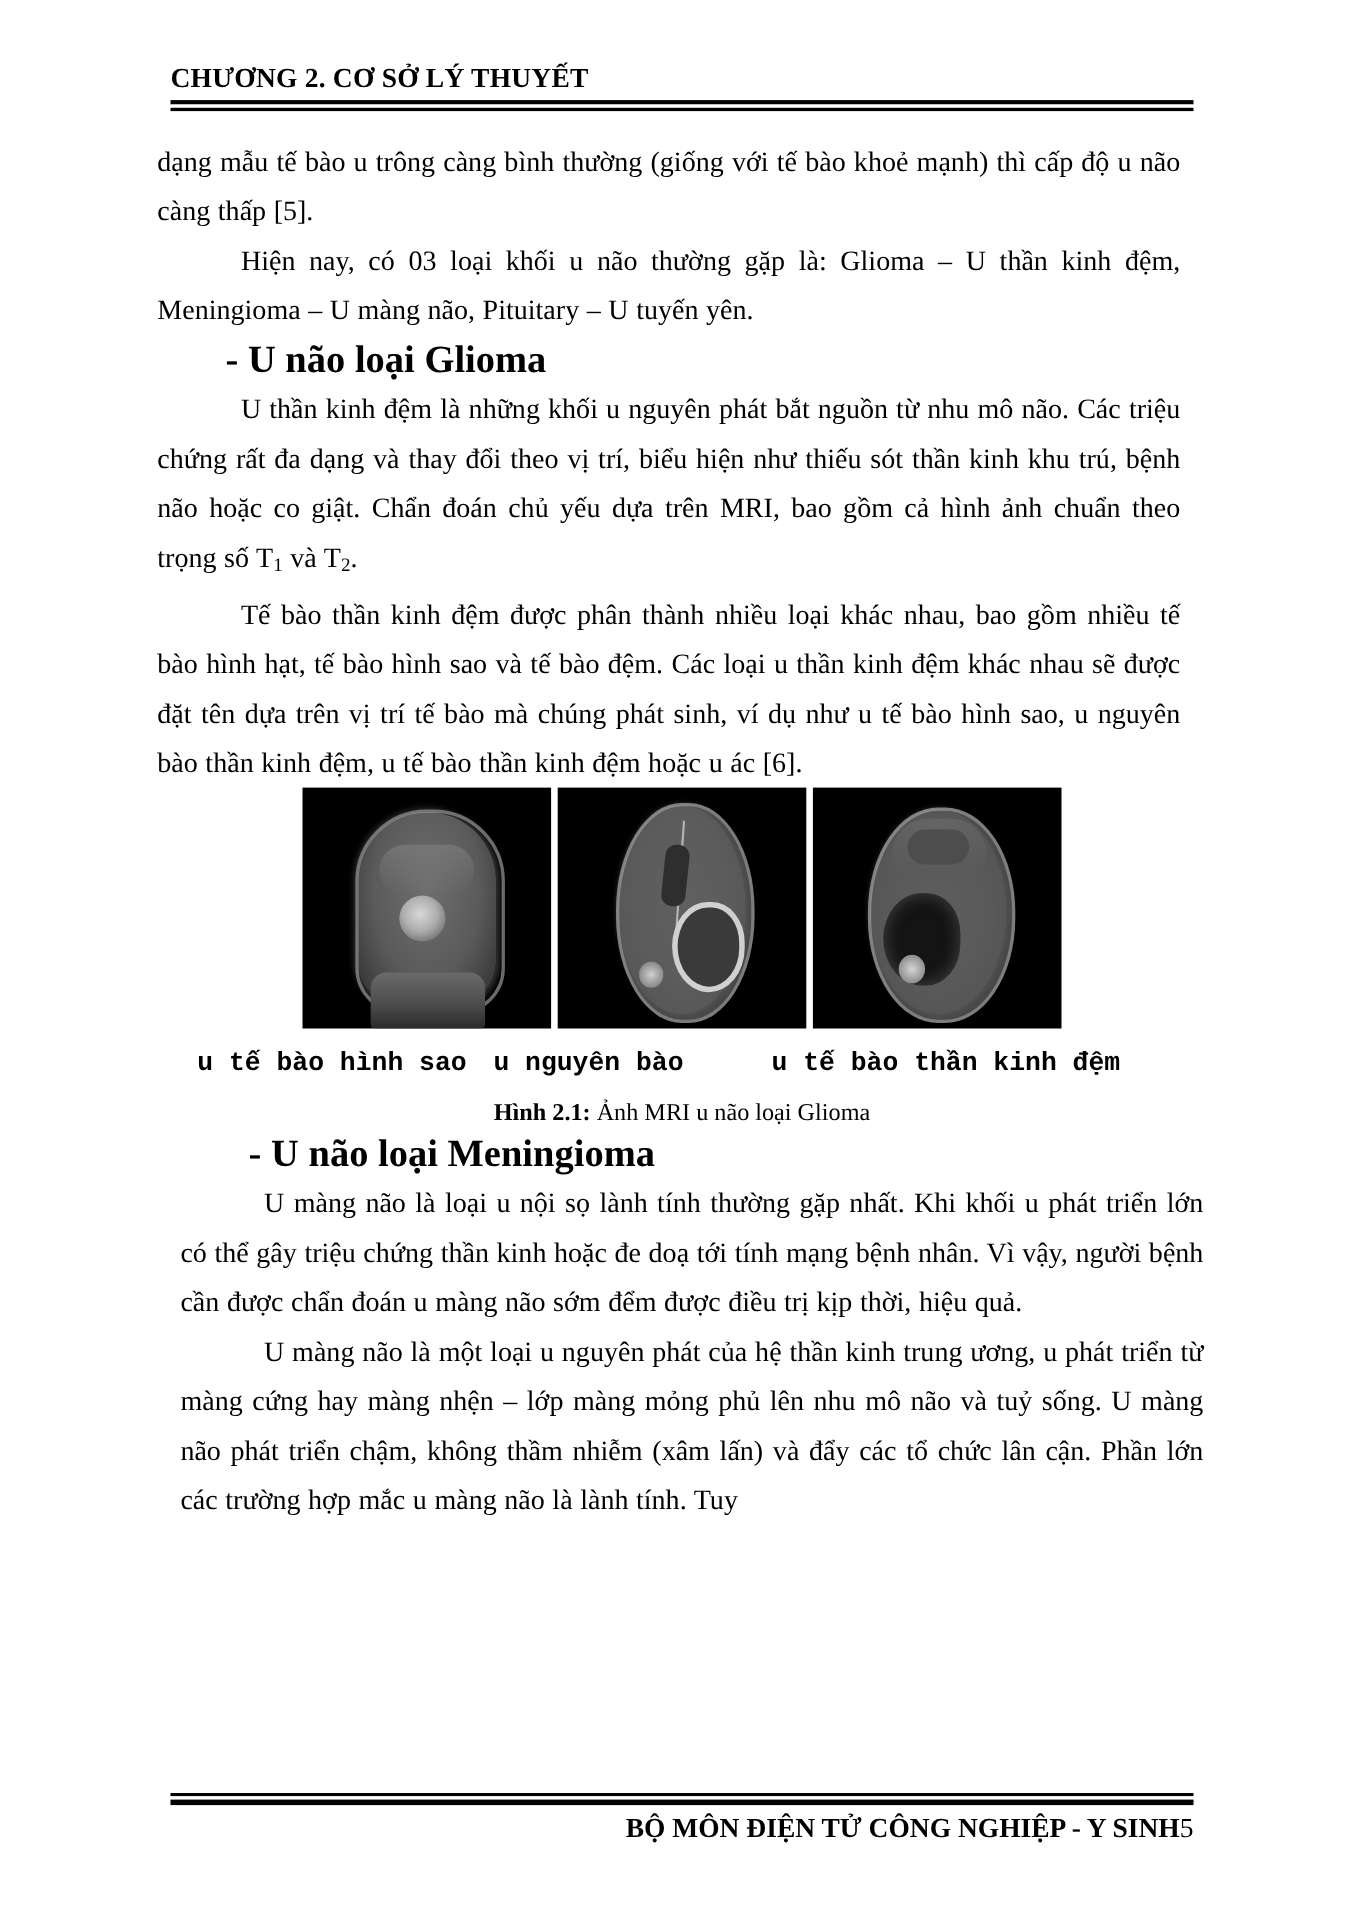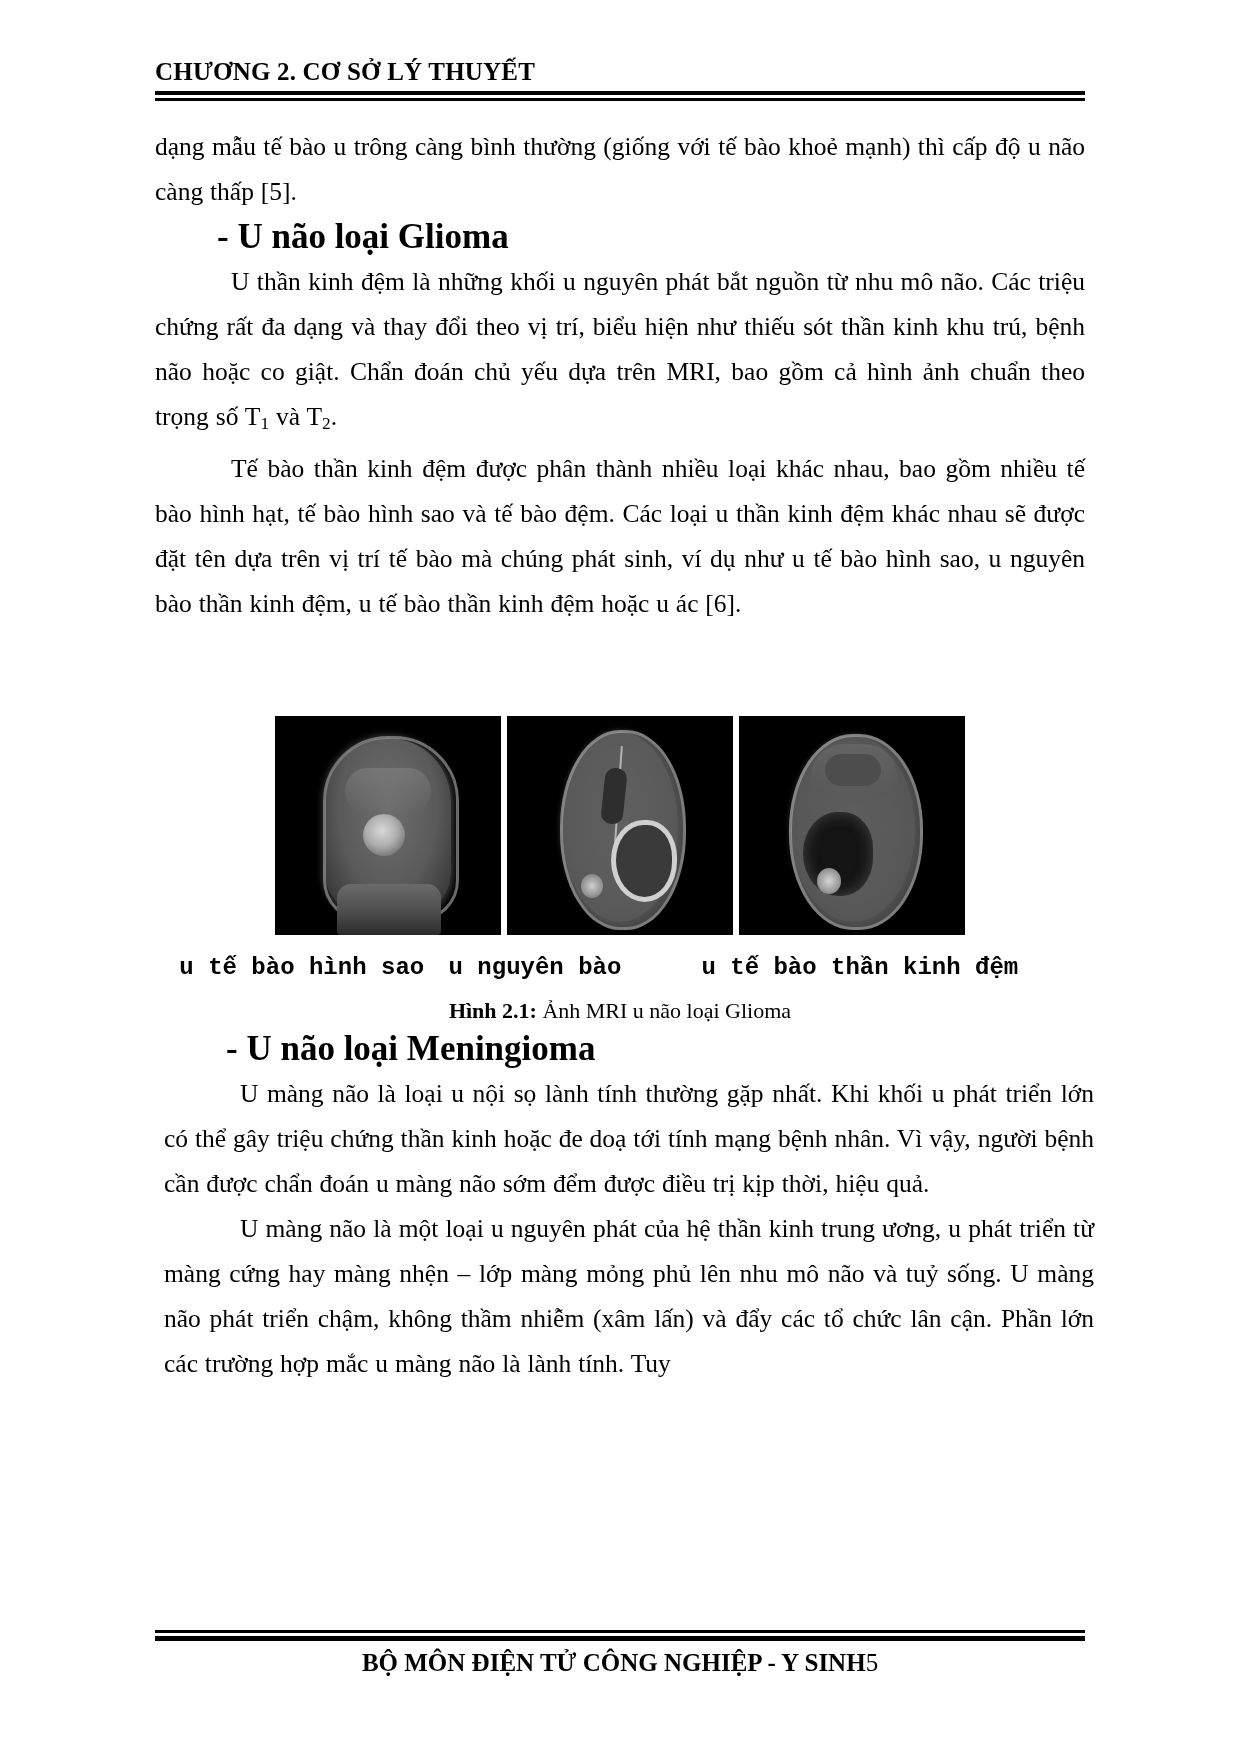--- a/index.html
+++ b/index.html
@@ -45,21 +45,21 @@
     background: #fff;
   }
   .rule-double .r-thin {
     height: 3px;
     background: #000;
   }
 
   
   .content {
     position: absolute;
-    left: 155px;
+    left: 143px;
     top: 124px;
     width: 930px;
   }
   p.body {
     margin: 0;
     font-size: 25.5px;
     line-height: 45px;
     text-align: justify;
     text-justify: inter-word;
     text-indent: 76px;
@@ -236,21 +236,21 @@
     position: absolute;
     left: 155px;
     top: 1630px;
     width: 930px;
   }
   .footer-rule .r-thin-top { height: 3px; background: #000; }
   .footer-rule .r-gap { height: 3px; background: #fff; }
   .footer-rule .r-thick { height: 5px; background: #000; }
   .footer-bar {
     display: flex;
-    justify-content: center;
+    justify-content: flex-end;
     align-items: baseline;
     margin-top: 8px;
     font-size: 25px;
     font-weight: bold;
   }
   .footer-bar .pageno { font-weight: normal; font-size: 25px; }
 </style>
 </head>
 <body>
 
@@ -262,20 +262,21 @@
       <div class="r-thick"></div>
       <div class="r-gap"></div>
       <div class="r-thin"></div>
     </div>
   </div>
 
   <div class="content">
 
     <p class="body noindent">dạng mẫu tế bào u trông càng bình thường (giống với tế bào khoẻ mạnh) thì cấp độ u não càng thấp [5].</p>
 
+    <p class="body">Hiện nay, có 03 loại khối u não thường gặp là: Glioma – U thần kinh đệm, Meningioma – U màng não, Pituitary – U tuyến yên.</p>
 
     <p class="subhead">- U não loại Glioma</p>
 
     <p class="body"><span>U thần kinh đệm là những khối u nguyên phát bắt nguồn từ nhu mô não. Các triệu chứng rất đa dạng và thay đổi theo vị trí, biểu hiện như thiếu sót thần kinh khu trú, bệnh não hoặc co giật. Chẩn đoán chủ yếu dựa trên MRI, bao gồm cả hình ảnh chuẩn theo trọng số T</span><sub>1</sub><span> và T</span><sub>2</sub><span>.</span></p>
 
     <p class="body">Tế bào thần kinh đệm được phân thành nhiều loại khác nhau, bao gồm nhiều tế bào hình hạt, tế bào hình sao và tế bào đệm. Các loại u thần kinh đệm khác nhau sẽ được đặt tên dựa trên vị trí tế bào mà chúng phát sinh, ví dụ như u tế bào hình sao, u nguyên bào thần kinh đệm, u tế bào thần kinh đệm hoặc u ác [6].</p>
   </div>
 
   <div class="figure">
     <div class="mri-row">

